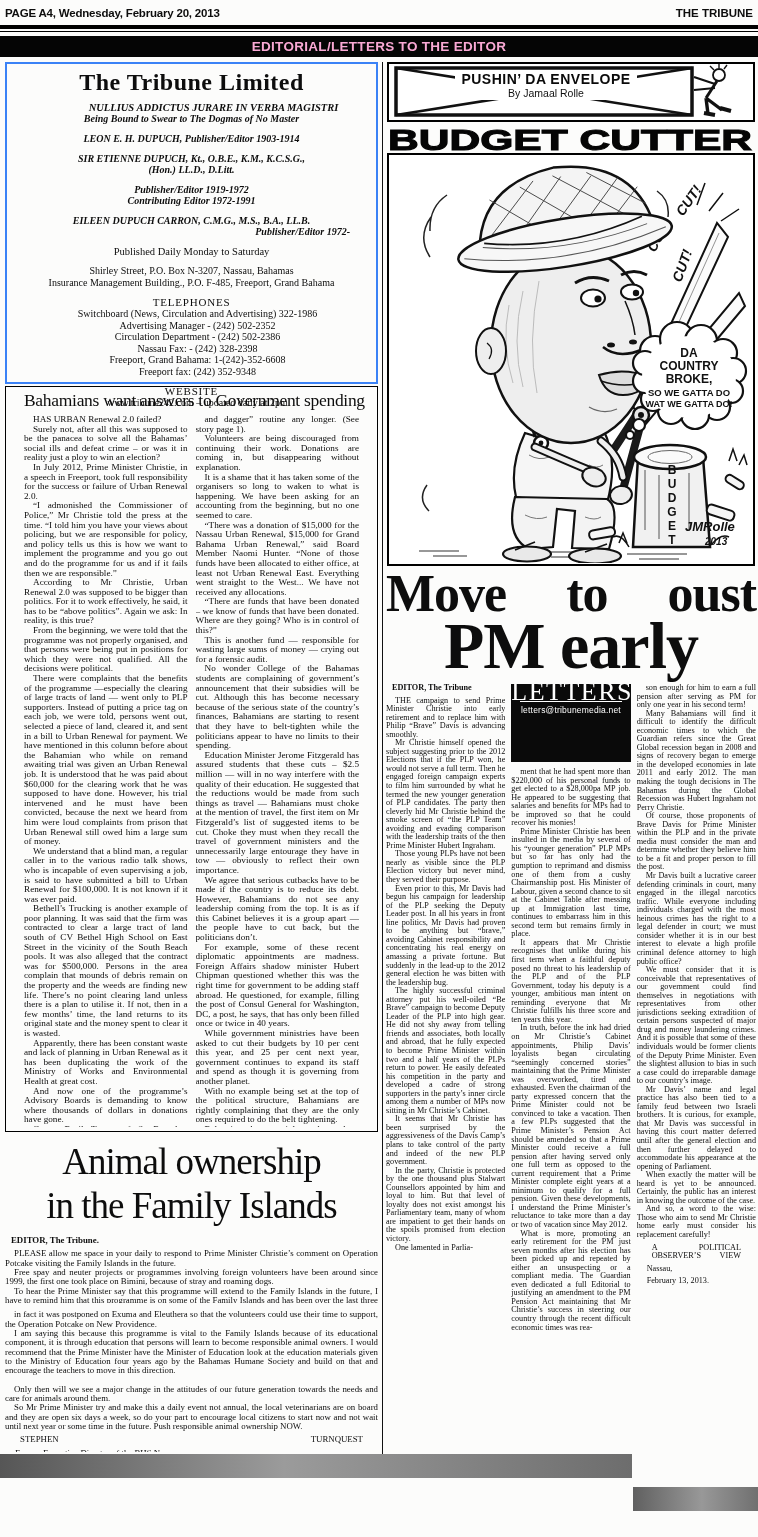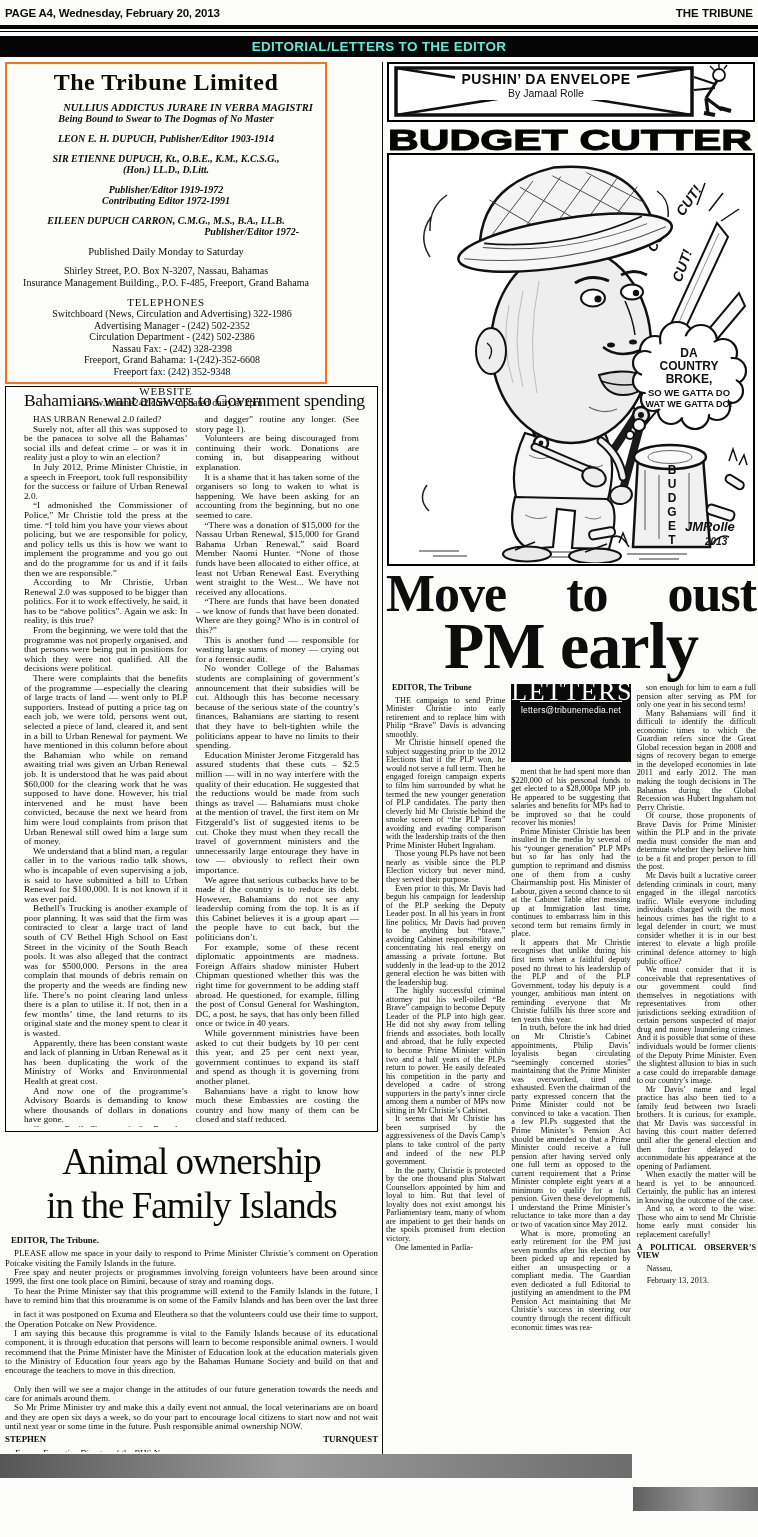--- a/index.html
+++ b/index.html
@@ -4,25 +4,25 @@
 <style>
   html,body{margin:0;padding:0;background:#777;}
   .page{position:relative;width:758px;height:1537px;background:#fcfcfb;color:#0d0d0d;
         font-family:"Liberation Serif",serif;overflow:hidden;margin:0 auto;}
   .abs{position:absolute;}
   
   .hdr-left{left:5px;top:7px;font:700 11.5px "Liberation Sans",sans-serif;letter-spacing:-.2px;}
   .hdr-right{right:5px;top:7px;font:700 11.5px "Liberation Sans",sans-serif;}
   .rule-thick{left:0;top:25px;width:758px;height:4px;background:#000;}
   .rule-thin{left:0;top:31px;width:758px;height:1px;background:#000;}
-  .banner{left:0;top:36px;width:758px;height:21px;background:#050505;color:#5eead4;text-align:center;
+  .banner{left:0;top:36px;width:758px;height:21px;background:#050505;color:#f9a8d4;text-align:center;
           font:700 13.5px "Liberation Sans",sans-serif;line-height:21px;letter-spacing:.3px;}
   .vdivider{left:382px;top:62px;width:1px;height:1416px;background:#111;}
   
-  .masthead{left:5px;top:62px;width:322px;height:322px;border:2px solid #f97316;box-sizing:border-box;
+  .masthead{left:5px;top:62px;width:373px;height:322px;border:2px solid #3b82f6;box-sizing:border-box;
             text-align:center;padding-top:5px;}
   .mh-title{font-size:24px;font-weight:bold;letter-spacing:.5px;}
   .mh-latin{font:italic bold 10.5px "Liberation Serif",serif;margin-top:6px;margin-left:44px;}
   .mh-eng{font:italic bold 10px "Liberation Serif",serif;}
   .mh-ital{font:italic bold 10px "Liberation Serif",serif;margin-top:9px;}
   .mh-ital2{font:italic bold 10px "Liberation Serif",serif;}
   .mh-right{text-align:right;padding-right:26px;}
   .mh-plain{font-size:10.5px;margin-top:9px;}
   .mh-addr{font-size:10px;margin-top:8px;line-height:11.5px;}
   .mh-sub{font-size:11px;margin-top:8px;letter-spacing:.8px;}
@@ -34,21 +34,21 @@
   .ed-cols{display:flex;gap:8px;margin-top:4px;height:712px;overflow:hidden;}
   .ed-col{flex:1;font-size:9.2px;line-height:9.6px;text-align:justify;overflow:hidden;}
   .para{margin:0;text-indent:9px;}
   
   .an-title{left:5px;top:1140px;width:373px;text-align:center;font-size:37px;line-height:44px;
             letter-spacing:-1px;}
   .an-cols{left:5px;top:1236px;width:373px;height:216px;display:flex;gap:7px;overflow:hidden;
            font-size:8.8px;line-height:9.35px;text-align:justify;flex-direction:column;}
   .an-col{flex:1;overflow:hidden;}
   .lead{font-weight:bold;margin:0 0 4px;text-indent:6px;}
-  .sig-name{font-weight:bold;margin:4px 0 0;text-align:justify;text-align-last:justify;}
+  .sig-name{font-weight:normal;margin:4px 15px 0;text-align:justify;text-align-last:justify;}
   .sig-line{margin:4px;text-indent:6px;}
   
   .stripbox{left:387px;top:62px;width:368px;height:60px;border:2.5px solid #000;box-sizing:border-box;
             background:#fff;}
   .budget-title{left:386px;top:123px;width:370px;height:34px;}
   .cartoonbox{left:387px;top:153px;width:368px;height:413px;border:2.5px solid #000;box-sizing:border-box;
               background:#fff;overflow:hidden;}
   .stump-label{left:661px;top:463px;width:18px;height:86px;writing-mode:vertical-rl;text-orientation:upright;
                font:700 12px "Liberation Sans",sans-serif;letter-spacing:0;color:#111;}
   
@@ -135,20 +135,21 @@
           <p class="para">Volunteers are being discouraged from continuing their work. Donations are coming in, but disappearing without explanation.</p>
           <p class="para">It is a shame that it has taken some of the organisers so long to waken to what is happening. We have been asking for an accounting from the beginning, but no one seemed to care.</p>
           <p class="para">“There was a donation of $15,000 for the Nassau Urban Renewal, $15,000 for Grand Bahama Urban Renewal,” said Board Member Naomi Hunter. “None of those funds have been allocated to either office, at least not Urban Renewal East. Everything went straight to the West... We have not received any allocations.</p>
           <p class="para">“There are funds that have been donated – we know of funds that have been donated. Where are they going? Who is in control of this?”</p>
           <p class="para">This is another fund — responsible for wasting large sums of money — crying out for a forensic audit.</p>
           <p class="para">No wonder College of the Bahamas students are complaining of government’s announcement that their subsidies will be cut. Although this has become necessary because of the serious state of the country’s finances, Bahamians are starting to resent that they have to belt-tighten while the politicians appear to have no limits to their spending.</p>
           <p class="para">Education Minister Jerome Fitzgerald has assured students that these cuts – $2.5 million — will in no way interfere with the quality of their education. He suggested that the reductions would be made from such things as travel — Bahamians must choke at the mention of travel, the first item on Mr Fitzgerald’s list of suggested items to be cut. Choke they must when they recall the travel of government ministers and the unnecessarily large entourage they have in tow — obviously to reflect their own importance.</p>
           <p class="para">We agree that serious cutbacks have to be made if the country is to reduce its debt. However, Bahamians do not see any leadership coming from the top. It is as if this Cabinet believes it is a group apart — the people have to cut back, but the politicians don’t.</p>
           <p class="para">For example, some of these recent diplomatic appointments are madness. Foreign Affairs shadow minister Hubert Chipman questioned whether this was the right time for government to be adding staff abroad. He questioned, for example, filling the post of Consul General for Washington, DC, a post, he says, that has only been filled once or twice in 40 years.</p>
           <p class="para">While government ministries have been asked to cut their budgets by 10 per cent this year, and 25 per cent next year, government continues to expand its staff and spend as though it is governing from another planet.</p>
+          <p class="para">With no example being set at the top of the political structure, Bahamians are rightly complaining that they are the only ones required to do the belt tightening.</p>
           <p class="para">Bahamians have a right to know how much these Embassies are costing the country and how many of them can be closed and staff reduced.</p>
         </div>
     </div>
   </div>
 
   <div class="abs stripbox">
     <svg width="363" height="55" viewBox="0 0 363 55">
       <rect x="7" y="4" width="296" height="47" fill="#fff" stroke="#111" stroke-width="3.5"></rect>
       <path d="M7 4 L303 51 M303 4 L7 51" stroke="#111" stroke-width="2.6" fill="none"></path>
       <rect x="66" y="7" width="182" height="29" fill="#fff"></rect>

